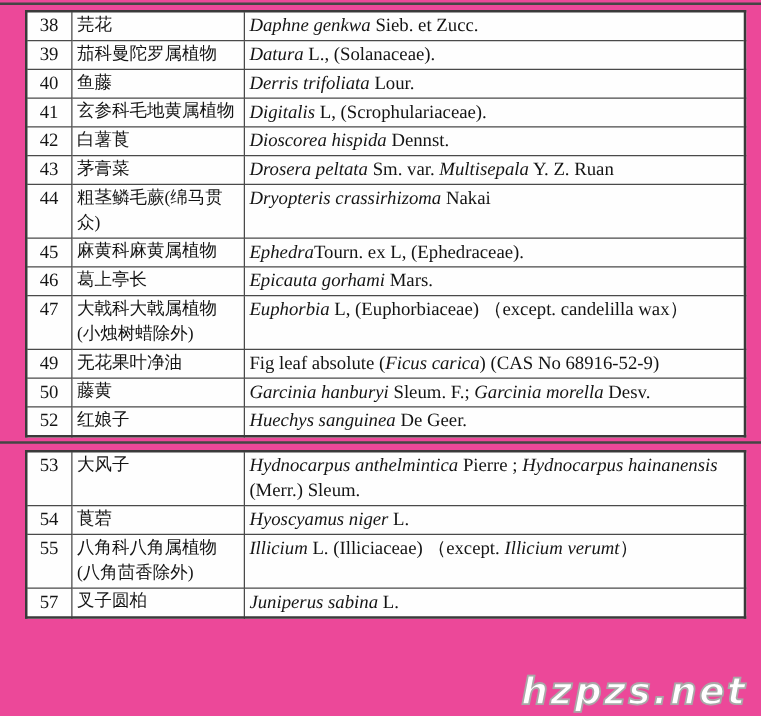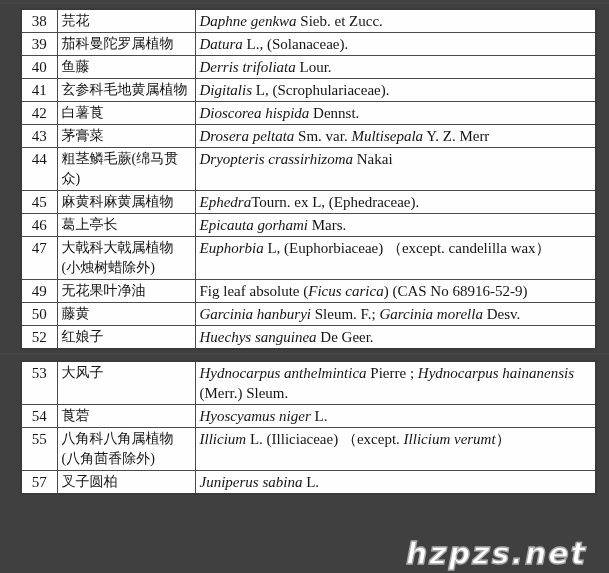--- a/index.html
+++ b/index.html
@@ -1,20 +1,20 @@
 <!DOCTYPE html>
 <html><head>
 <meta charset="utf-8">
 <style>
   html, body { margin: 0; padding: 0; background: #ffffff; }
   .page {
     position: relative;
     width: 609px;
     height: 573px;
-    background: #404040;
+    background: #ec4899;
     overflow: hidden;
     font-family: "Liberation Serif", serif;
     color: #141414;
   }
   .full-rule {
     height: 2px;
     background: #454545;
     width: 100%;
   }
   .top-rule { margin-top: 2px; }
@@ -47,21 +47,21 @@
     letter-spacing: 0px;
     word-break: normal;
   }
   td.c-latin {
     font-size: 15px;
     font-family: "Liberation Serif", serif;
   }
   td.c-latin i { }
   .watermark {
     position: absolute;
-    right: 22px;
+    right: 11px;
     bottom: 2px;
     font-family: "DejaVu Sans", sans-serif;
     font-weight: bold;
     font-style: italic;
     font-size: 30px;
     letter-spacing: 2px;
     color: #ffffff;
     -webkit-text-stroke: 1.4px #a8a8a8;
     text-shadow: 0 0 1px #bdbdbd;
     pointer-events: none;
@@ -101,21 +101,21 @@
           <td class="c-latin"><i>Digitalis</i><span> L, (Scrophulariaceae).</span></td>
         </tr>
         <tr>
           <td class="c-no">42</td>
           <td class="c-cn">白薯莨</td>
           <td class="c-latin"><i>Dioscorea hispida</i><span> Dennst.</span></td>
         </tr>
         <tr>
           <td class="c-no">43</td>
           <td class="c-cn">茅膏菜</td>
-          <td class="c-latin"><i>Drosera peltata</i><span> Sm. var. </span><i>Multisepala</i><span> Y. Z. Merr</span></td>
+          <td class="c-latin"><i>Drosera peltata</i><span> Sm. var. </span><i>Multisepala</i><span> Y. Z. Ruan</span></td>
         </tr>
         <tr>
           <td class="c-no">44</td>
           <td class="c-cn">粗茎鳞毛蕨(绵马贯众)</td>
           <td class="c-latin"><i>Dryopteris crassirhizoma</i><span> Nakai</span></td>
         </tr>
         <tr>
           <td class="c-no">45</td>
           <td class="c-cn">麻黄科麻黄属植物</td>
           <td class="c-latin"><i>Ephedra</i><span>Tourn. ex L, (Ephedraceae).</span></td>

